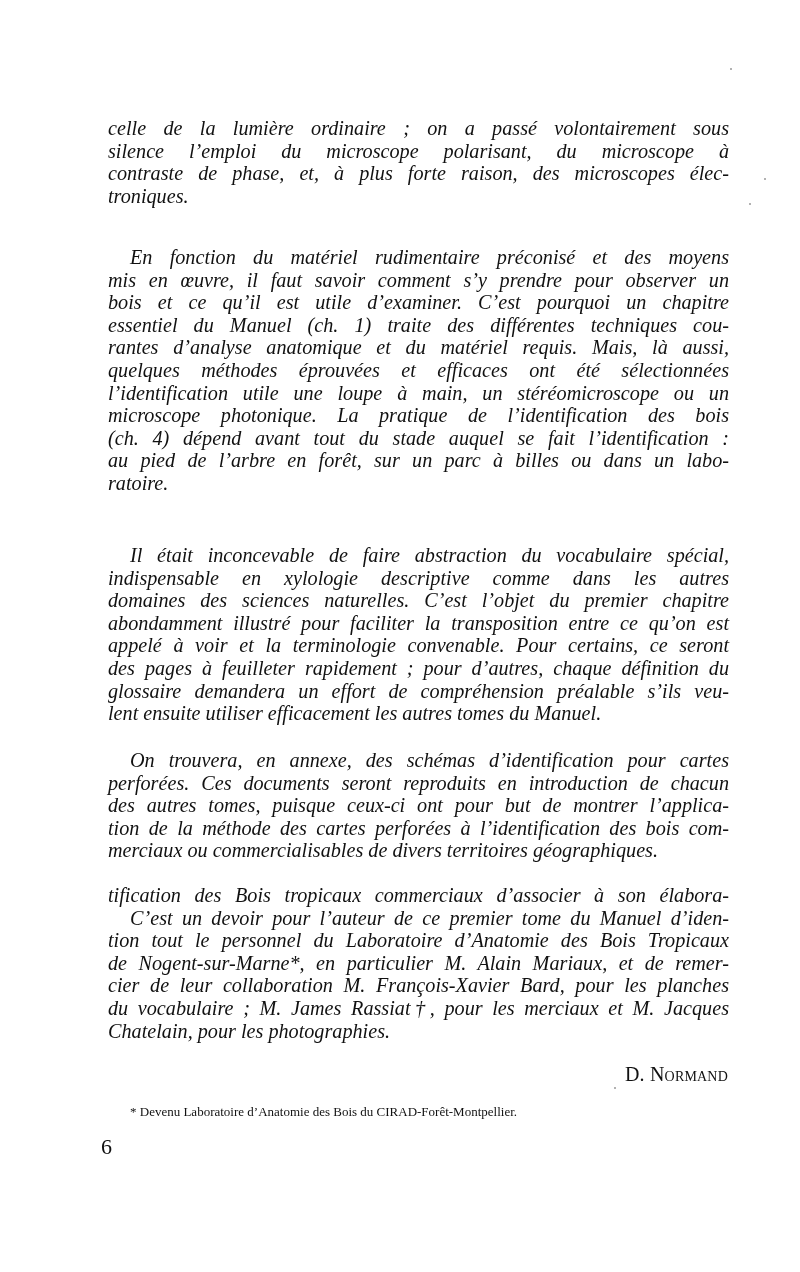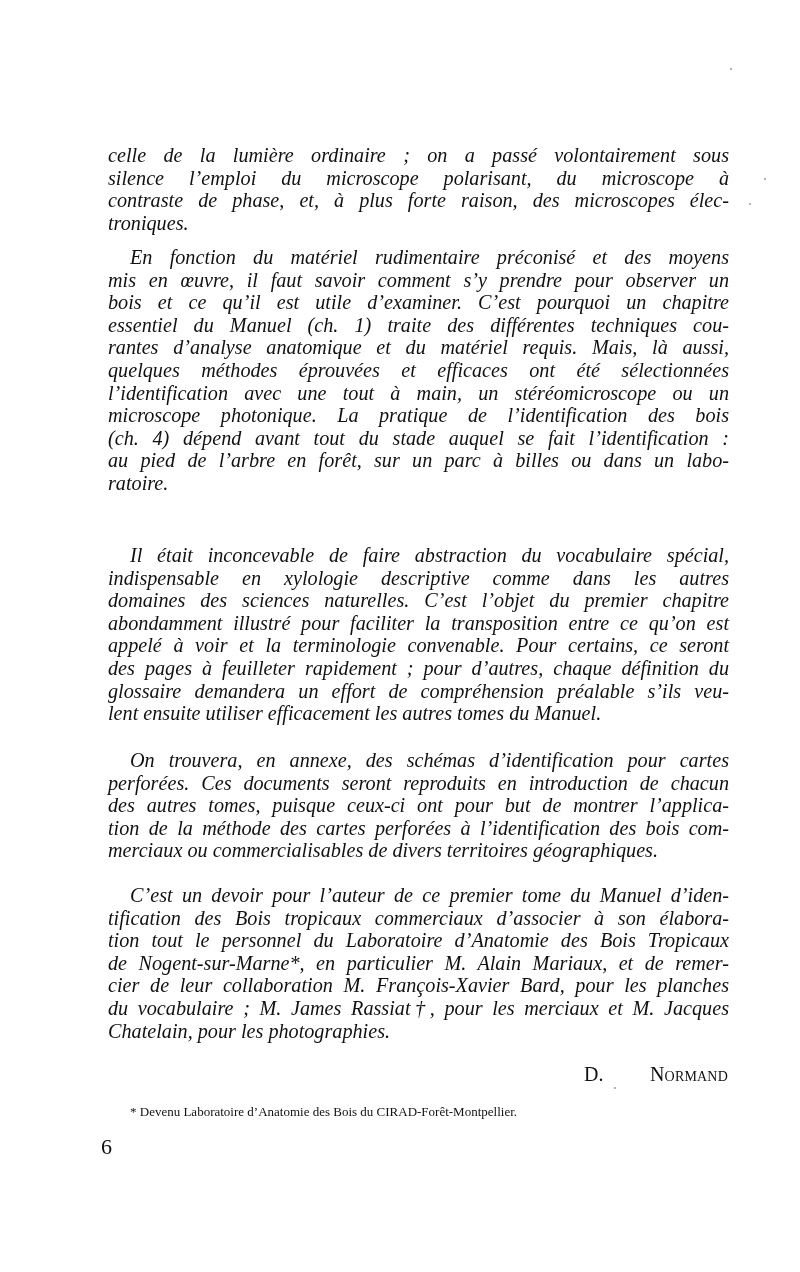--- a/index.html
+++ b/index.html
@@ -26,38 +26,37 @@
       hyphens: manual;
     }
     .text-block p {
       margin: 0;
       text-align: justify;
       text-align-last: left;
     }
     .text-block p.cont {
       text-indent: 0;
     }
-    #p1 { top: 144px; }
+    #p1 { top: 117px; }
     #p2 { top: 246px; }
     #p3 { top: 544px; }
     #p4 { top: 749px; }
     #p5 { top: 884px; }
     .signature {
       position: absolute;
       top: 1062px;
       right: 72px;
       font-family: "Liberation Serif", "DejaVu Serif", serif;
       font-style: normal;
       font-size: 20px;
       line-height: 24px;
       letter-spacing: 0.2px;
     }
     .signature .sc {
       font-variant: small-caps;
-      margin-left: 41px;
     }
     .footnote {
       position: absolute;
       top: 1102px;
       left: 130px;
       font-family: "Liberation Serif", "DejaVu Serif", serif;
       font-style: normal;
       font-size: 13px;
       line-height: 20px;
     }
@@ -92,21 +91,21 @@
 </div>
 
 <div class="text-block" id="p2">
   <p>
     <span class="jl" style="padding-left:22px">En fonction du matériel rudimentaire préconisé et des moyens</span>
     <span class="jl">mis en œuvre, il faut savoir comment s’y prendre pour observer un</span>
     <span class="jl">bois et ce qu’il est utile d’examiner. C’est pourquoi un chapitre</span>
     <span class="jl">essentiel du Manuel (ch. 1) traite des différentes techniques cou-</span>
     <span class="jl">rantes d’analyse anatomique et du matériel requis. Mais, là aussi,</span>
     <span class="jl">quelques méthodes éprouvées et efficaces ont été sélectionnées</span>
-    <span class="jl">l’identification avec une tout à main, un stéréomicroscope ou un</span>
+    <span class="jl">l’identification utile une loupe à main, un stéréomicroscope ou un</span>
     <span class="jl">microscope photonique. La pratique de l’identification des bois</span>
     <span class="jl">(ch. 4) dépend avant tout du stade auquel se fait l’identification :</span>
     <span class="jl">au pied de l’arbre en forêt, sur un parc à billes ou dans un labo-</span>
     <span class="ll">ratoire.</span>
   </p>
 </div>
 
 <div class="text-block" id="p3">
   <p>
     <span class="jl" style="padding-left:22px">Il était inconcevable de faire abstraction du vocabulaire spécial,</span>
@@ -125,22 +124,22 @@
     <span class="jl" style="padding-left:22px">On trouvera, en annexe, des schémas d’identification pour cartes</span>
     <span class="jl">perforées. Ces documents seront reproduits en introduction de chacun</span>
     <span class="jl">des autres tomes, puisque ceux-ci ont pour but de montrer l’applica-</span>
     <span class="jl">tion de la méthode des cartes perforées à l’identification des bois com-</span>
     <span class="ll">merciaux ou commercialisables de divers territoires géographiques.</span>
   </p>
 </div>
 
 <div class="text-block" id="p5">
   <p>
+    <span class="jl">tification des Bois tropicaux commerciaux d’associer à son élabora-</span>
     <span class="jl" style="padding-left:22px">C’est un devoir pour l’auteur de ce premier tome du Manuel d’iden-</span>
-    <span class="jl">tification des Bois tropicaux commerciaux d’associer à son élabora-</span>
     <span class="jl">tion tout le personnel du Laboratoire d’Anatomie des Bois Tropicaux</span>
     <span class="jl">de Nogent-sur-Marne*, en particulier M. Alain Mariaux, et de remer-</span>
     <span class="jl">cier de leur collaboration M. François-Xavier Bard, pour les planches</span>
     <span class="jl">du vocabulaire ; M. James Rassiat†, pour les merciaux et M. Jacques</span>
     <span class="ll">Chatelain, pour les photographies.</span>
   </p>
 </div>
 
 <div class="signature">
   <span>D.</span>

